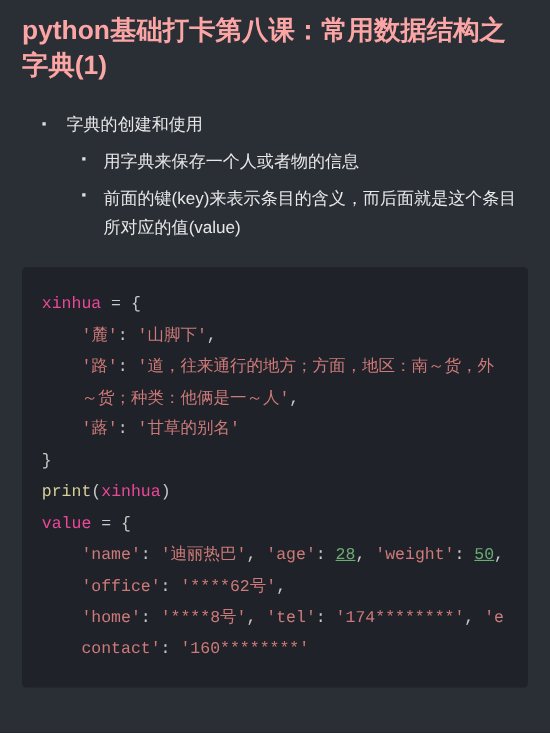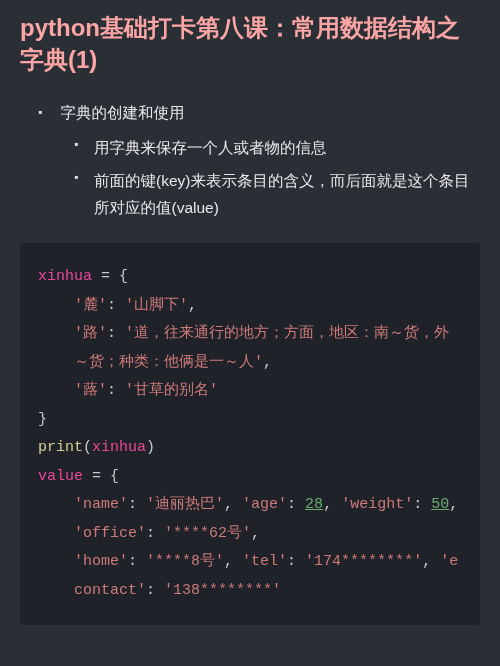--- a/index.html
+++ b/index.html
@@ -84,13 +84,13 @@
 </ul>
 
 <div class="codeblock"><span class="t-id">xinhua</span><span class="t-op"> = </span><span class="t-brc">{</span>
 <span class="indent1"><span class="t-str">'麓'</span><span class="t-pun">: </span><span class="t-str">'山脚下'</span><span class="t-pun">,</span></span>
 <span class="indent1"><span class="t-str">'路'</span><span class="t-pun">: </span><span class="t-str">'道，往来通行的地方；方面，地区：南～货，外～货；种类：他俩是一～人'</span><span class="t-pun">,</span></span>
 <span class="indent1"><span class="t-str">'蕗'</span><span class="t-pun">: </span><span class="t-str">'甘草的别名'</span></span>
 <span class="t-brc">}</span>
 <span class="t-fn">print</span><span class="t-pun">(</span><span class="t-id">xinhua</span><span class="t-pun">)</span>
 <span class="t-id">value</span><span class="t-op"> = </span><span class="t-brc">{</span>
 <span class="indent1"><span class="t-str">'name'</span><span class="t-pun">: </span><span class="t-str">'迪丽热巴'</span><span class="t-pun">,</span> <span class="t-str">'age'</span><span class="t-pun">: </span><span class="t-num">28</span><span class="t-pun">,</span> <span class="t-str">'weight'</span><span class="t-pun">: </span><span class="t-num">50</span><span class="t-pun">,</span> <span class="t-str">'office'</span><span class="t-pun">: </span><span class="t-str">'****62号'</span><span class="t-pun">,</span></span>
-<span class="indent1"><span class="t-str">'home'</span><span class="t-pun">: </span><span class="t-str">'****8号'</span><span class="t-pun">,</span> <span class="t-str">'tel'</span><span class="t-pun">: </span><span class="t-str">'174********'</span><span class="t-pun">,</span> <span class="t-str">'econtact'</span><span class="t-pun">: </span><span class="t-str">'138********'</span></span></div>
+<span class="indent1"><span class="t-str">'home'</span><span class="t-pun">: </span><span class="t-str">'****8号'</span><span class="t-pun">,</span> <span class="t-str">'tel'</span><span class="t-pun">: </span><span class="t-str">'174********'</span><span class="t-pun">,</span> <span class="t-str">'econtact'</span><span class="t-pun">: </span><span class="t-str">'160********'</span></span></div>
 
 </body></html>

